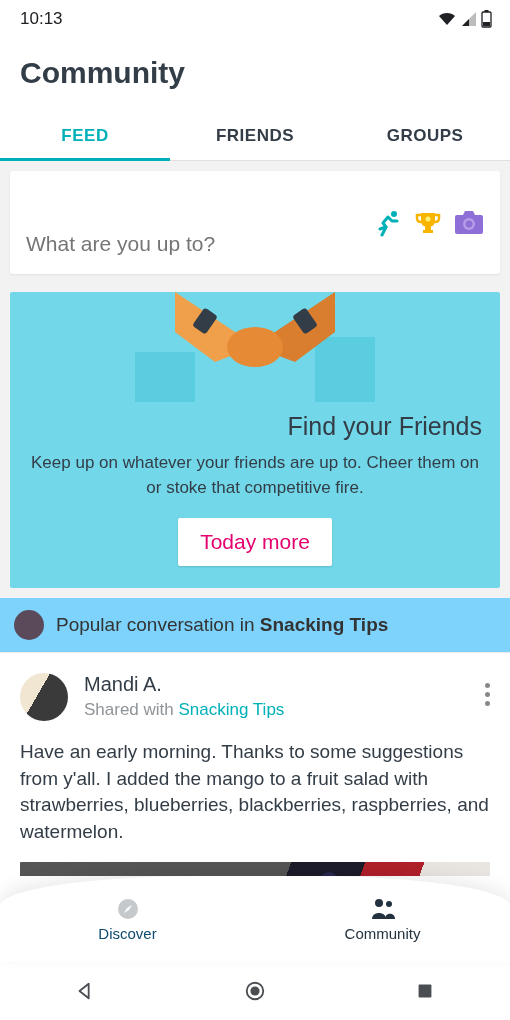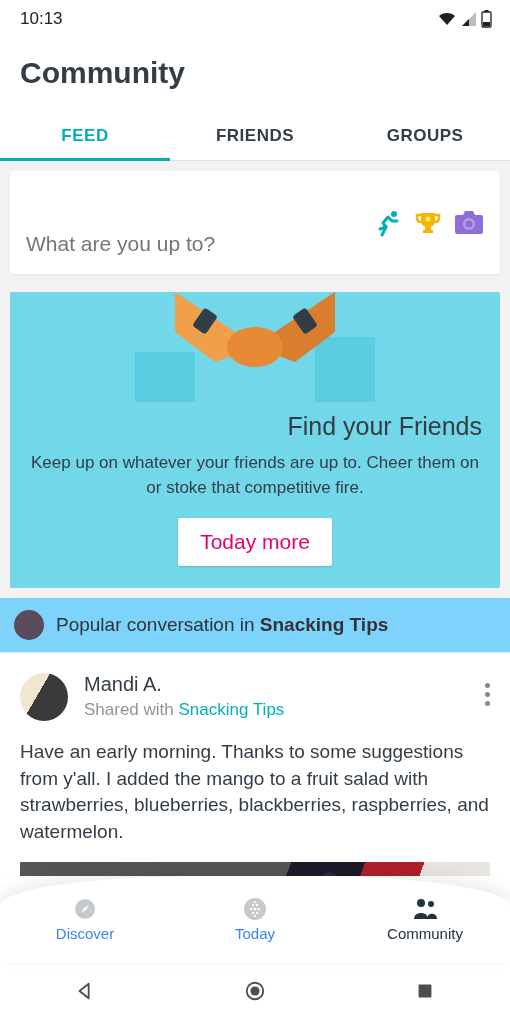--- a/index.html
+++ b/index.html
@@ -28,21 +28,21 @@
   .post-avatar { width: 48px; height: 48px; border-radius: 50%; background: linear-gradient(120deg,#f0e6d2 40%,#3a3a3a 40%); margin-right: 16px; }
   .post-author { font-size: 20px; color: #333d47; }
   .post-shared { font-size: 17px; color: #8f9499; margin-top: 4px; }
   .post-shared a { color: #00b0b9; text-decoration: none; }
   .post-more { margin-left: auto; color: #888; font-size: 22px; line-height: 6px; padding-top:6px;}
   .post-more span{display:block; width:5px;height:5px;background:#888;border-radius:50%;margin:4px 0;}
   .post-body { font-size: 19px; color: #333d47; line-height: 1.4; margin-top: 18px; }
   .post-image { margin-top: 16px; height: 64px; background: linear-gradient(110deg,#555 0 55%, #1b1b2b 55% 70%, #b0202a 70% 82%, #e8e4e0 82% 100%); border-radius:1px; position:relative; overflow:hidden;}
   .blob{position:absolute;width:18px;height:18px;border-radius:50%;}
   .bottom-nav { position: absolute; bottom: 58px; left: 0; right: 0; height: 86px; background: #fff; display: flex; border-top-left-radius: 40% 30px; border-top-right-radius: 40% 30px; box-shadow: 0 -6px 18px rgba(0,0,0,0.08); }
-  .nav-item { flex: 1; display: flex; flex-direction: column; align-items: center; justify-content: center; font-size: 15px; color: #3b82f6; gap: 4px; }
+  .nav-item { flex: 1; display: flex; flex-direction: column; align-items: center; justify-content: center; font-size: 15px; color: #0c4a6e; gap: 4px; }
   .nav-item.active { color: #24323f; font-weight: 500; }
   .sys-nav { position: absolute; bottom: 0; left: 0; right: 0; height: 58px; display: flex; justify-content: space-around; align-items: center; }
   .sys-btn { width: 22px; height: 22px; }
   svg { display: block; }
 </style>
 </head>
 <body>
 
 <div class="status-bar">
   <span>10:13</span>
@@ -145,37 +145,20 @@
 </div>
 
 <div class="bottom-nav">
   <div class="nav-item">
     <svg width="24" height="24" viewBox="0 0 24 24">
         <circle cx="12" cy="12" r="10" fill="#c5c9cc"></circle>
         <path d="M8 16 L11 11 L16 8 L13 13 Z" fill="#fff"></path>
       </svg>
     <span>Discover</span>
   </div>
-  <div class="nav-item">
-    <svg width="24" height="24" viewBox="0 0 24 24">
-        <circle cx="12" cy="12" r="11" fill="#c5c9cc"></circle>
-        <g fill="#fff">
-          <circle cx="8" cy="12" r="1.2"></circle>
-          <circle cx="12" cy="12" r="1.6"></circle>
-          <circle cx="16" cy="12" r="1.2"></circle>
-          <circle cx="10" cy="8" r="1.2"></circle>
-          <circle cx="14" cy="8" r="1.2"></circle>
-          <circle cx="10" cy="16" r="1.2"></circle>
-          <circle cx="14" cy="16" r="1.2"></circle>
-          <circle cx="12" cy="5" r="1"></circle>
-          <circle cx="12" cy="19" r="1"></circle>
-        </g>
-      </svg>
-    <span>Today</span>
-  </div>
   <div class="nav-item active">
     <svg width="28" height="24" viewBox="0 0 28 24">
         <circle cx="10" cy="6" r="4" fill="#24323f"></circle>
         <circle cx="20" cy="7" r="3" fill="#24323f"></circle>
         <path d="M3 22 C3 14 17 14 17 22 Z" fill="#24323f"></path>
         <path d="M16 22 C16 15 26 15 26 22 Z" fill="#24323f"></path>
       </svg>
     <span>Community</span>
   </div>
 </div>

